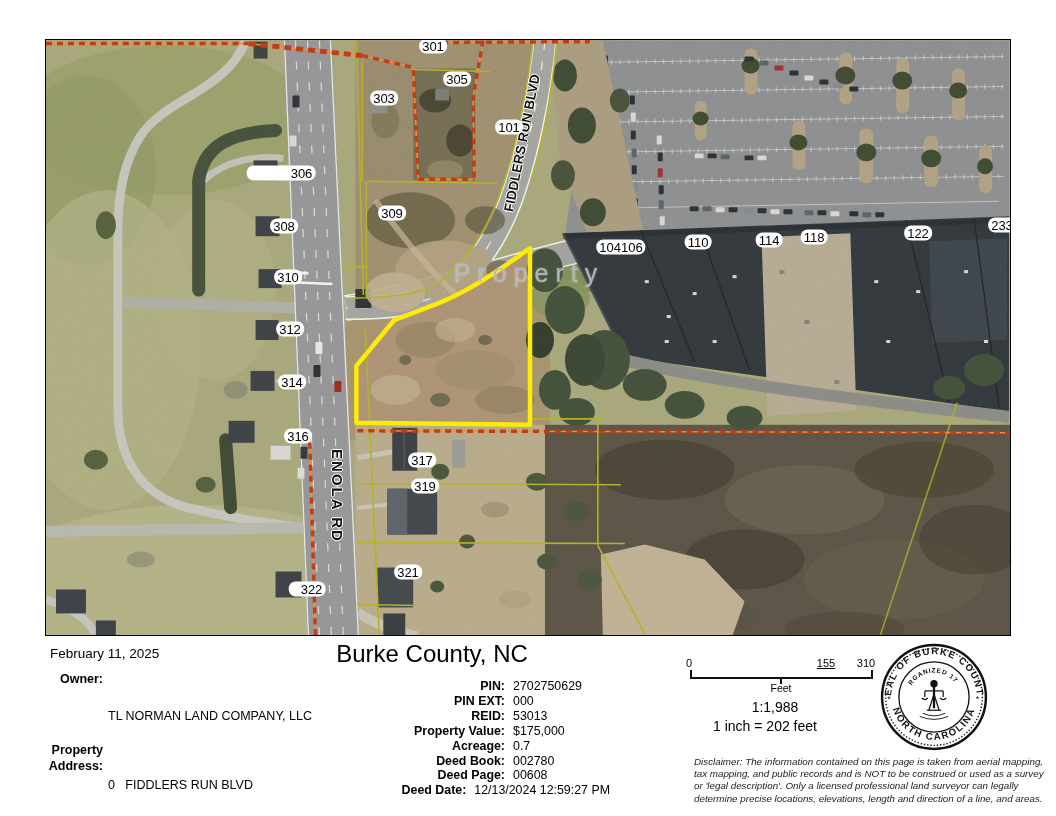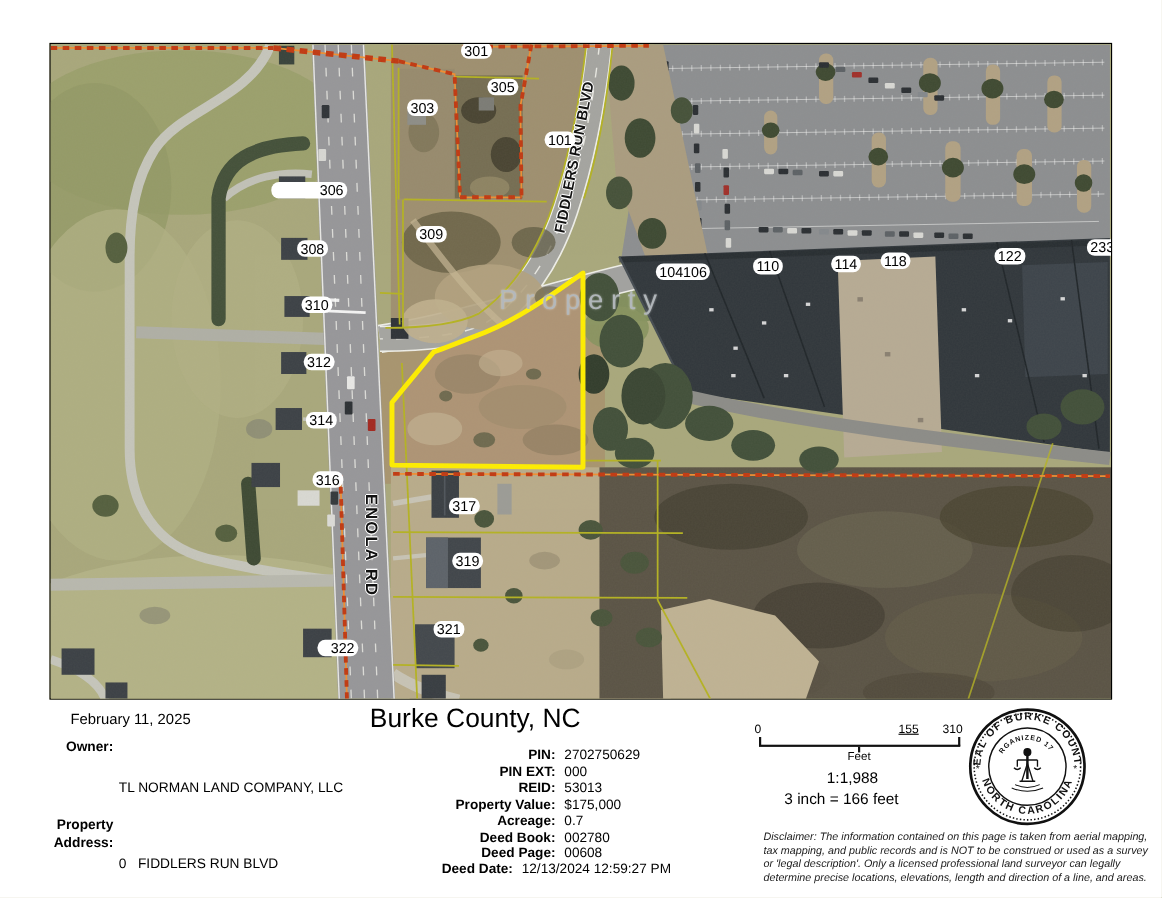--- a/index.html
+++ b/index.html
@@ -13,21 +13,21 @@
         font-size:13px;line-height:15px;padding:0 3px;border-radius:7px;white-space:nowrap;}
   .city-label{position:absolute;transform:translate(-50%,-50%);color:rgba(178,183,188,.95);
         font-size:25px;letter-spacing:7px;white-space:nowrap;
         text-shadow:0 0 2px rgba(255,255,255,.5);}
   .street{position:absolute;font-weight:bold;font-size:13.5px;color:#111;white-space:nowrap;
         text-shadow:-1px 0 0 #fff,1px 0 0 #fff,0 -1px 0 #fff,0 1px 0 #fff;}
   .street.fiddlers{transform:translate(-50%,-50%) rotate(-79deg);}
   .street.enola{transform:translate(-50%,-50%) rotate(90deg);font-size:15px;letter-spacing:2px;}
   
   .f{position:absolute;font-size:12.5px;}
-  .date{left:50px;top:646px;font-size:13.5px;margin-left:14px;}
+  .date{left:50px;top:646px;font-size:13.5px;}
   .lblcol{left:40px;width:63px;text-align:right;font-weight:bold;}
   .valcol{left:108px;white-space:pre;}
   .owner-lbl{top:672px;}
   .owner-vals{top:672px;line-height:17.8px;}
   .addr-lbl{top:742px;line-height:16px;}
   .addr-vals{top:744px;line-height:16.6px;}
   .title{position:absolute;left:432px;top:640px;transform:translateX(-50%);
          font-size:24px;white-space:nowrap;}
   .fields{position:absolute;left:330px;top:679px;width:280px;}
   .frow{display:flex;line-height:14.9px;font-size:12.4px;}
@@ -418,21 +418,21 @@
     <div class="chip" style="left:338px;top:58px;">303</div>
     <div class="chip" style="left:463px;top:87px;">101</div>
     <div class="chip" style="left:235px;top:133px;padding-left:44px;">306</div>
     <div class="chip" style="left:238px;top:186px;">308</div>
     <div class="chip" style="left:346px;top:173px;">309</div>
     <div class="chip" style="left:242px;top:237px;">310</div>
     <div class="chip" style="left:244px;top:289px;">312</div>
     <div class="chip" style="left:246px;top:342px;">314</div>
     <div class="chip" style="left:252px;top:396px;">316</div>
     <div class="chip" style="left:376px;top:420px;">317</div>
-    <div class="chip" style="left:379px;top:470px;">319</div>
+    <div class="chip" style="left:379px;top:446px;">319</div>
     <div class="chip" style="left:362px;top:532px;">321</div>
     <div class="chip" style="left:261px;top:549px;padding-left:12px;">322</div>
     <div class="chip" style="left:575px;top:207px;">104106</div>
     <div class="chip" style="left:652px;top:202px;">110</div>
     <div class="chip" style="left:723px;top:200px;">114</div>
     <div class="chip" style="left:768px;top:197px;">118</div>
     <div class="chip" style="left:872px;top:193px;">122</div>
     <div class="chip" style="left:956px;top:185px;">233</div>
   </div>
 
@@ -495,21 +495,21 @@
   <div>
     <span class="tick-num" style="left:689px;">0</span>
     <span class="tick-num" style="left:826px;text-decoration:underline;">155</span>
     <span class="tick-num" style="left:866px;">310</span>
     <div class="bar" style="left:690px;top:677px;width:183px;height:2px;"></div>
     <div class="bar" style="left:690px;top:670px;width:2px;height:8px;"></div>
     <div class="bar" style="left:871px;top:670px;width:2px;height:8px;"></div>
     <div class="bar" style="left:780px;top:679px;width:2px;height:5px;"></div>
     <div class="feet">Feet</div>
     <div class="ratio">1:1,988</div>
-    <div class="equiv">3 inch = 166 feet</div>
+    <div class="equiv">1 inch = 202 feet</div>
   </div>
 
   <svg class="seal" width="112" height="112" viewBox="0 0 110 110">
     <defs>
       <path id="sealTop" d="M13,55 A42,42 0 0 1 97,55"></path>
       <path id="sealBottom" d="M14.8,67.3 A42,42 0 0 0 95.2,67.3"></path>
       <path id="sealInner" d="M33.7,42.1 A26,26 0 0 1 76.3,42.1"></path>
     </defs>
     <circle cx="55" cy="55" r="51" fill="#fff" stroke="#111" stroke-width="2.4"></circle>
     <circle cx="55" cy="55" r="47.5" fill="none" stroke="#111" stroke-width="1.4" stroke-dasharray="1.3,1.9"></circle>

